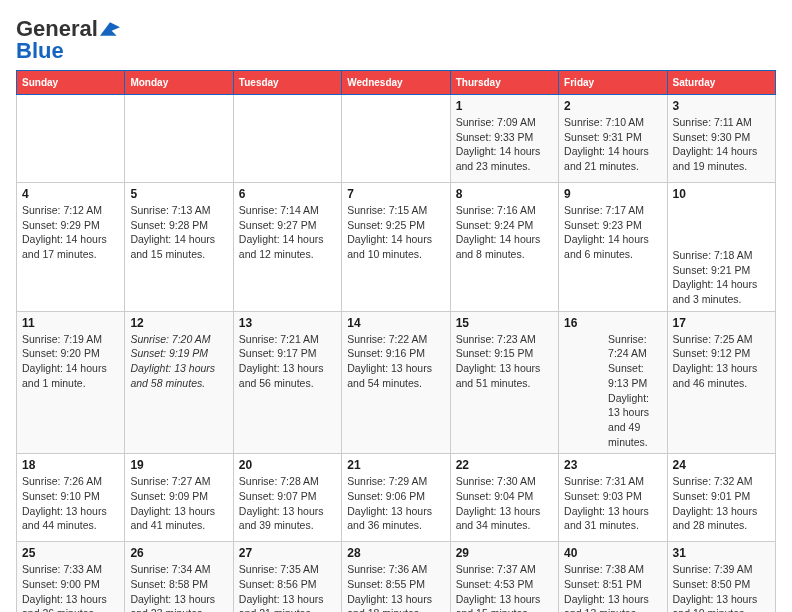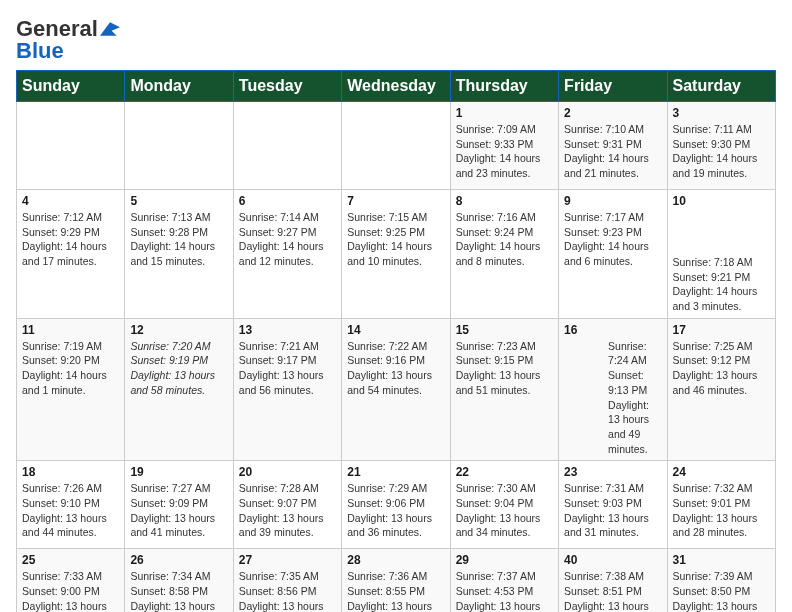--- a/index.html
+++ b/index.html
@@ -42,25 +42,25 @@
       font-size: 14px;
       color: #333;
       font-weight: normal;
     }
     table {
       width: 100%;
       border-collapse: collapse;
       font-size: 11px;
     }
     thead tr th {
-      background-color: #14532d;
+      background-color: #ef4444;
       color: #fff;
       text-align: left;
       padding: 6px 5px;
-      font-size: 16px;
+      font-size: 10px;
       font-weight: bold;
       border: 1px solid #1565c0;
     }
     tbody tr td {
       border: 1px solid #ccc;
       vertical-align: top;
       padding: 4px 5px;
       width: calc(100% / 7);
       min-height: 80px;
       height: 88px;

